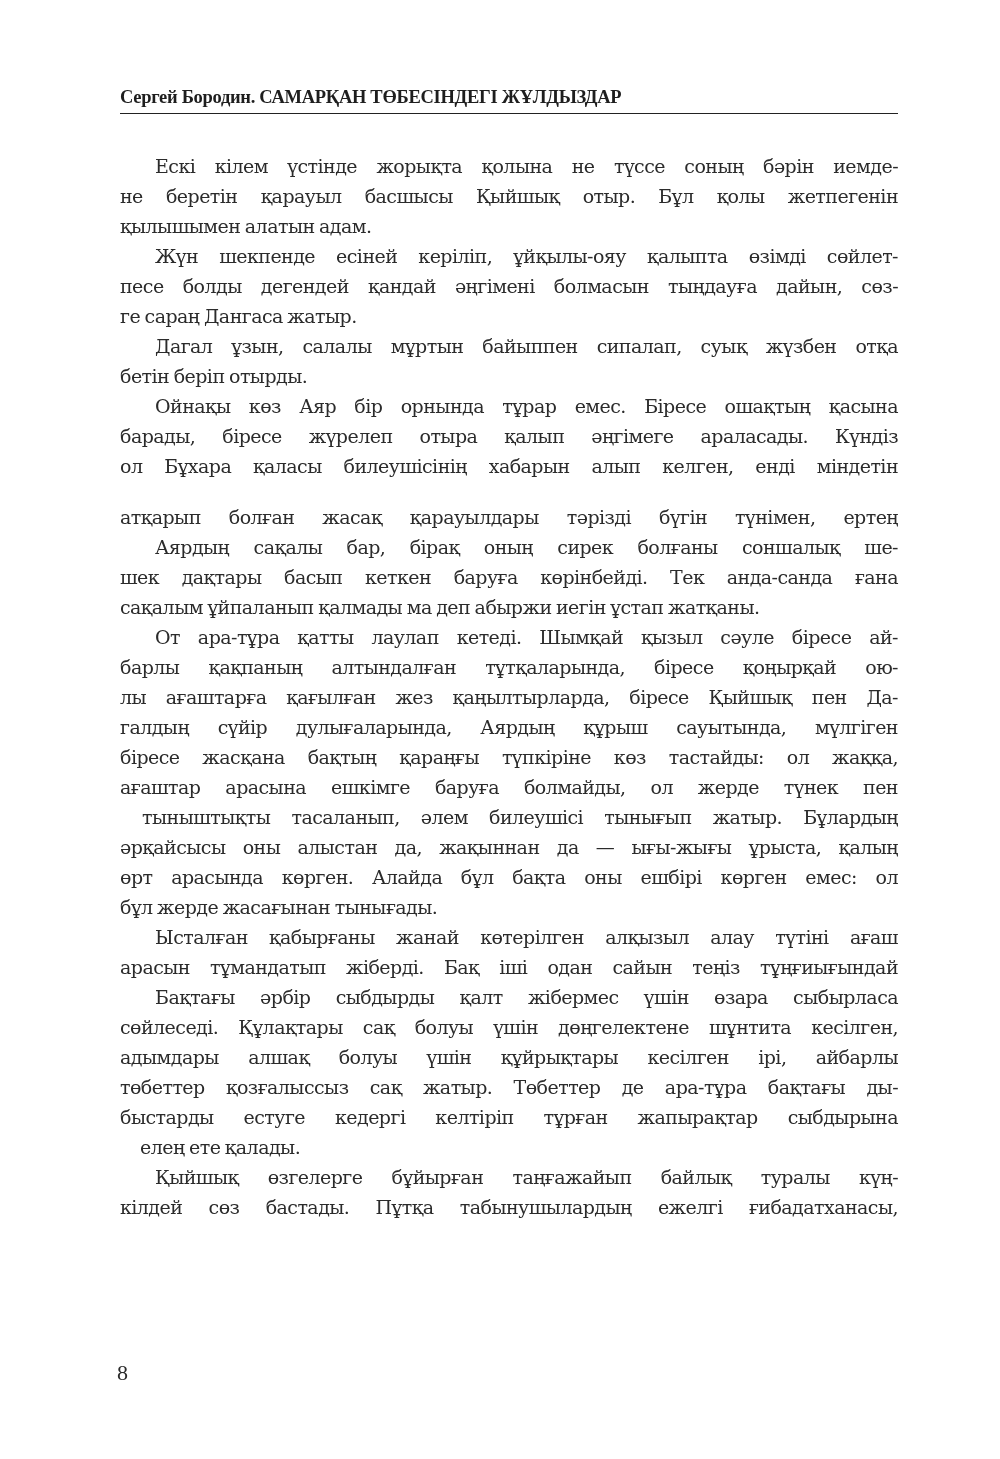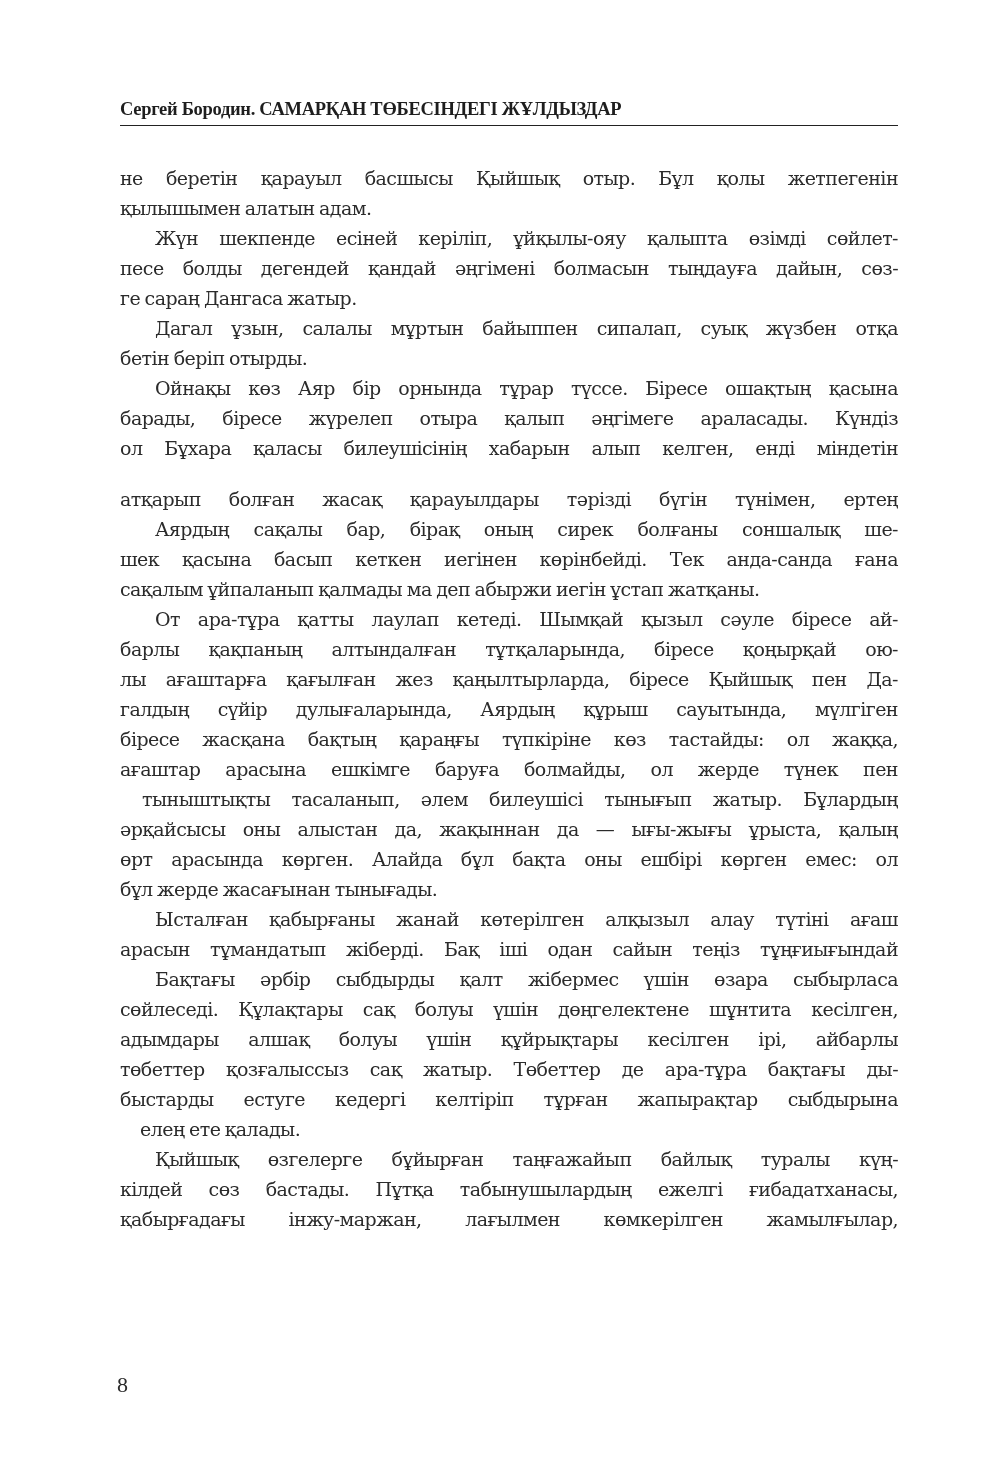--- a/index.html
+++ b/index.html
@@ -9,21 +9,21 @@
     }
     body {
       width: 1000px;
       height: 1459px;
       position: relative;
       overflow: hidden;
       color: #262626;
     }
     .page {
       position: absolute;
-      left: 0; top: 12px;
+      left: 0; top: 0;
       width: 1000px;
       height: 1230px;
       background: #ffffff;
     }
     .running-head {
       position: absolute;
       left: 120px;
       top: 86px;
       width: 778px;
       height: 27px;
@@ -75,45 +75,46 @@
 <div class="page">
 
   <div class="running-head">
     <span>Сергей Бородин.</span>
     <span>САМАРҚАН ТӨБЕСІНДЕГІ ЖҰЛДЫЗДАР</span>
   </div>
 
   <div class="body-text">
 
     <div>
+      <span class="line indent" style="display: block;">Ескі кілем үстінде жорықта қолына не түссе соның бәрін иемде-</span>
       <span class="line" style="display: block;">не беретін қарауыл басшысы Қыйшық отыр. Бұл қолы жетпегенін</span>
       <span class="line last" style="display: block;">қылышымен алатын адам.</span>
     </div>
 
     <div>
       <span class="line indent" style="display: block;">Жүн шекпенде есіней керіліп, ұйқылы-ояу қалыпта өзімді сөйлет-</span>
       <span class="line" style="display: block;">песе болды дегендей қандай әңгімені болмасын тыңдауға дайын, сөз-</span>
       <span class="line last" style="display: block;">ге сараң Дангаса жатыр.</span>
     </div>
 
     <div>
       <span class="line indent" style="display: block;">Дагал ұзын, салалы мұртын байыппен сипалап, суық жүзбен отқа</span>
       <span class="line last" style="display: block;">бетін беріп отырды.</span>
     </div>
 
     <div>
-      <span class="line indent" style="display: block;">Ойнақы көз Аяр бір орнында тұрар түссе. Біресе ошақтың қасына</span>
+      <span class="line indent" style="display: block;">Ойнақы көз Аяр бір орнында тұрар емес. Біресе ошақтың қасына</span>
       <span class="line" style="display: block;">барады, біресе жүрелеп отыра қалып әңгімеге араласады. Күндіз</span>
       <span class="line" style="display: block;">ол Бұхара қаласы билеушісінің хабарын алып келген, енді міндетін</span>
       <span class="line" style="display: block; margin-top: 21px;">атқарып болған жасақ қарауылдары тәрізді бүгін түнімен, ертең</span>
     </div>
 
     <div>
       <span class="line indent" style="display: block;">Аярдың сақалы бар, бірақ оның сирек болғаны соншалық ше-</span>
-      <span class="line" style="display: block;">шек қасына басып кеткен иегінен көрінбейді. Тек анда-санда ғана</span>
+      <span class="line" style="display: block;">шек дақтары басып кеткен баруға көрінбейді. Тек анда-санда ғана</span>
       <span class="line last" style="display: block;">сақалым ұйпаланып қалмады ма деп абыржи иегін ұстап жатқаны.</span>
     </div>
 
     <div>
       <span class="line indent" style="display: block;">От ара-тұра қатты лаулап кетеді. Шымқай қызыл сәуле біресе ай-</span>
       <span class="line" style="display: block;">барлы қақпаның алтындалған тұтқаларында, біресе қоңырқай ою-</span>
       <span class="line" style="display: block;">лы ағаштарға қағылған жез қаңылтырларда, біресе Қыйшық пен Да-</span>
       <span class="line" style="display: block;">галдың сүйір дулығаларында, Аярдың құрыш сауытында, мүлгіген</span>
     </div>
 
@@ -136,20 +137,19 @@
       <span class="line" style="display: block;">сөйлеседі. Құлақтары сақ болуы үшін дөңгелектене шұнтита кесілген,</span>
       <span class="line" style="display: block;">адымдары алшақ болуы үшін құйрықтары кесілген ірі, айбарлы</span>
       <span class="line" style="display: block;">төбеттер қозғалыссыз сақ жатыр. Төбеттер де ара-тұра бақтағы ды-</span>
       <span class="line" style="display: block;">быстарды естуге кедергі келтіріп тұрған жапырақтар сыбдырына</span>
       <span class="line last" style="display: block; margin-left: 20px;">елең ете қалады.</span>
     </div>
 
     <div>
       <span class="line indent" style="display: block;">Қыйшық өзгелерге бұйырған таңғажайып байлық туралы күң-</span>
       <span class="line" style="display: block;">кілдей сөз бастады. Пұтқа табынушылардың ежелгі ғибадатханасы,</span>
-      <span class="line" style="display: block;">қабырғадағы інжу-маржан, лағылмен көмкерілген жамылғылар,</span>
     </div>
 
   </div>
 
   <div class="page-number">8</div>
 
 </div>
 
 </body></html>

